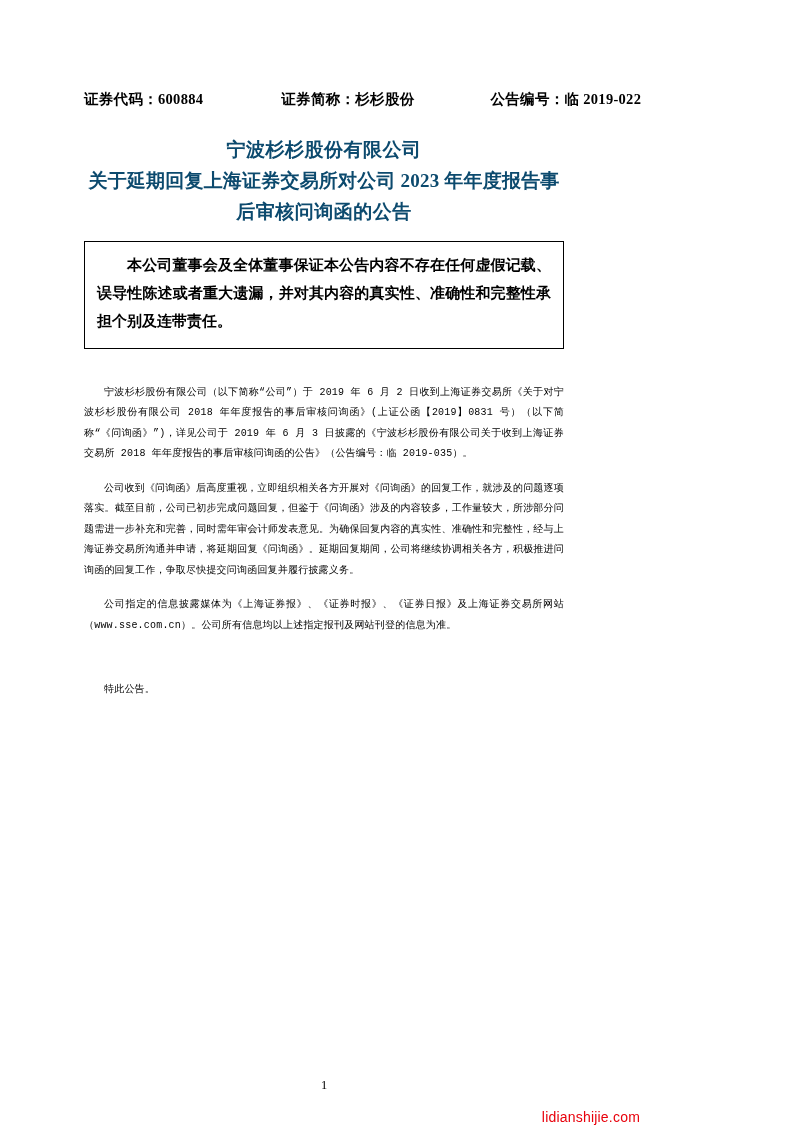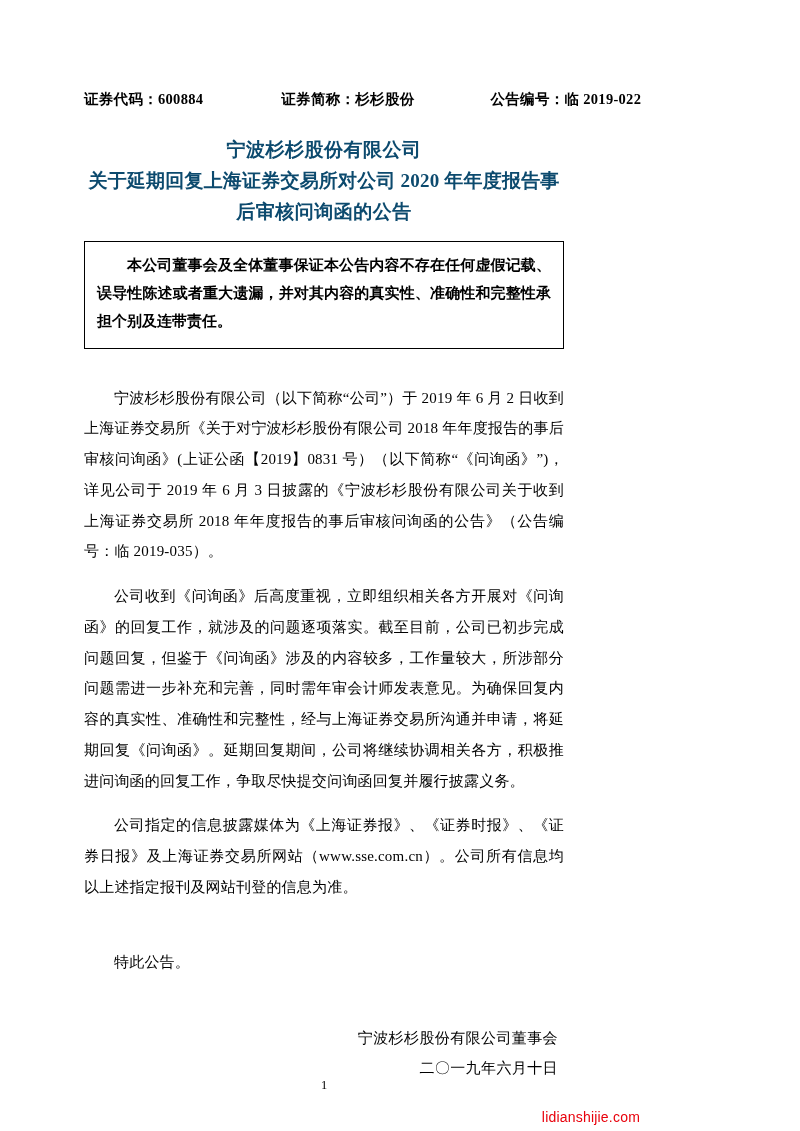--- a/index.html
+++ b/index.html
@@ -64,26 +64,27 @@
     margin-bottom: 34px;
   }
   .warning-box p {
     margin: 0;
     text-indent: 2em;
   }
 
   
   .body p {
     margin: 0 0 14px 0;
-    font-size: 15px;
+    font-size: 10px;
     line-height: 2.05;
     text-indent: 2em;
     text-align: justify;
     text-justify: inter-ideograph;
     letter-spacing: 0.2px;
+    font-family: Liberation Mono, monospace;
   }
   .body p.spaced-top {
     margin-top: 44px;
   }
 
   
   .signature {
     margin-top: 46px;
     font-size: 15px;
     line-height: 2.0;
@@ -118,36 +119,32 @@
 <div class="page">
 
   <div class="header-row">
     <span class="cell c1">证券代码：600884</span>
     <span class="cell c2">证券简称：杉杉股份</span>
     <span class="cell c3">公告编号：临 2019-022</span>
   </div>
 
   <div class="title-block">
     <div>宁波杉杉股份有限公司</div>
-    <div class="line2">关于延期回复上海证券交易所对公司 2020 年年度报告事</div>
+    <div class="line2">关于延期回复上海证券交易所对公司 2023 年年度报告事</div>
     <div class="line3">后审核问询函的公告</div>
   </div>
 
   <div class="warning-box">
     <p>本公司董事会及全体董事保证本公告内容不存在任何虚假记载、误导性陈述或者重大遗漏，并对其内容的真实性、准确性和完整性承担个别及连带责任。</p>
   </div>
 
   <div class="body">
     <p>宁波杉杉股份有限公司（以下简称“公司”）于 2019 年 6 月 2 日收到上海证券交易所《关于对宁波杉杉股份有限公司 2018 年年度报告的事后审核问询函》(上证公函【2019】0831 号）（以下简称“《问询函》”)，详见公司于 2019 年 6 月 3 日披露的《宁波杉杉股份有限公司关于收到上海证券交易所 2018 年年度报告的事后审核问询函的公告》（公告编号：临 2019-035）。</p>
     <p>公司收到《问询函》后高度重视，立即组织相关各方开展对《问询函》的回复工作，就涉及的问题逐项落实。截至目前，公司已初步完成问题回复，但鉴于《问询函》涉及的内容较多，工作量较大，所涉部分问题需进一步补充和完善，同时需年审会计师发表意见。为确保回复内容的真实性、准确性和完整性，经与上海证券交易所沟通并申请，将延期回复《问询函》。延期回复期间，公司将继续协调相关各方，积极推进问询函的回复工作，争取尽快提交问询函回复并履行披露义务。</p>
     <p>公司指定的信息披露媒体为《上海证券报》、《证券时报》、《证券日报》及上海证券交易所网站（www.sse.com.cn）。公司所有信息均以上述指定报刊及网站刊登的信息为准。</p>
     <p class="spaced-top">特此公告。</p>
   </div>
 
-  <div class="signature">
-    <div>宁波杉杉股份有限公司董事会</div>
-    <div>二〇一九年六月十日</div>
-  </div>
 
   <div class="page-number">1</div>
   <div class="watermark">lidianshijie.com</div>
 
 </div>
 
 </body></html>

